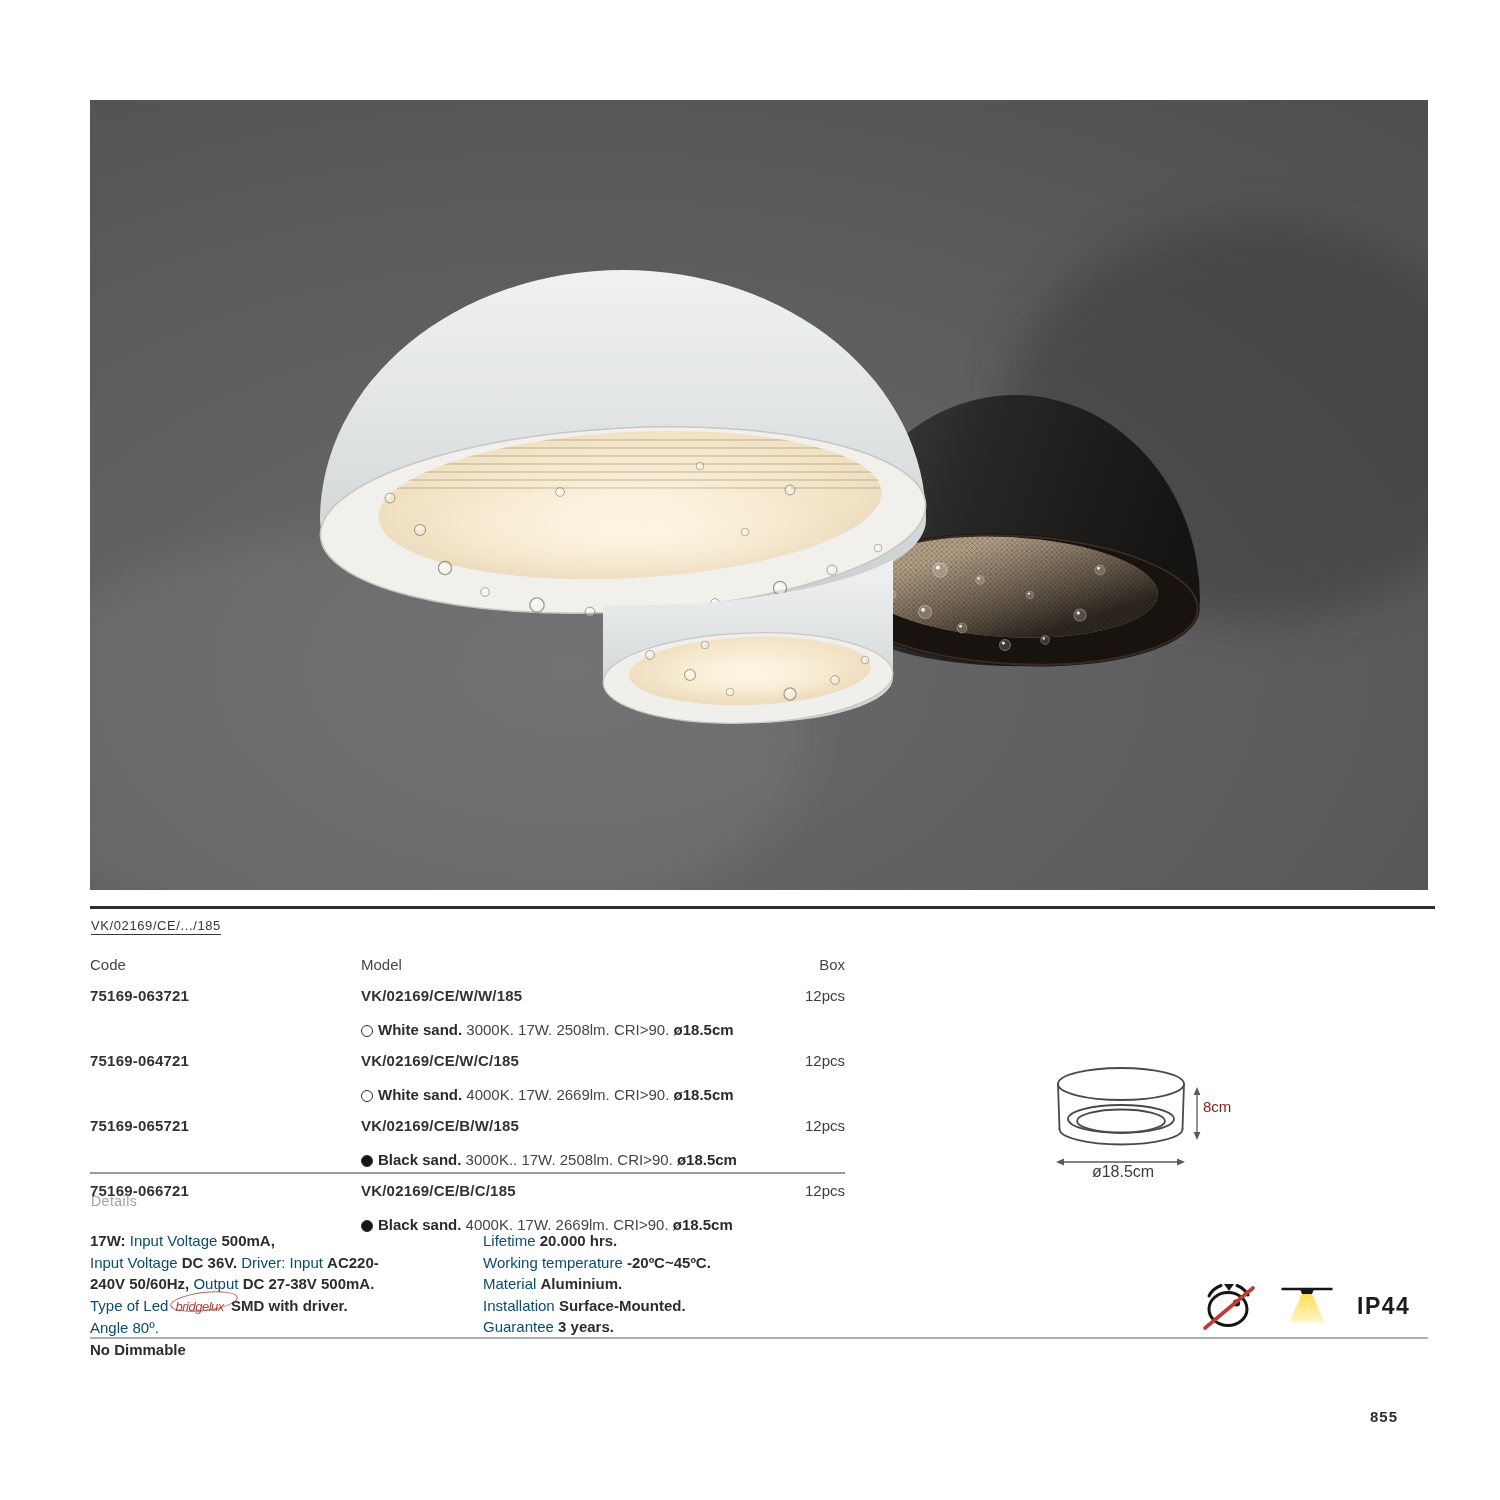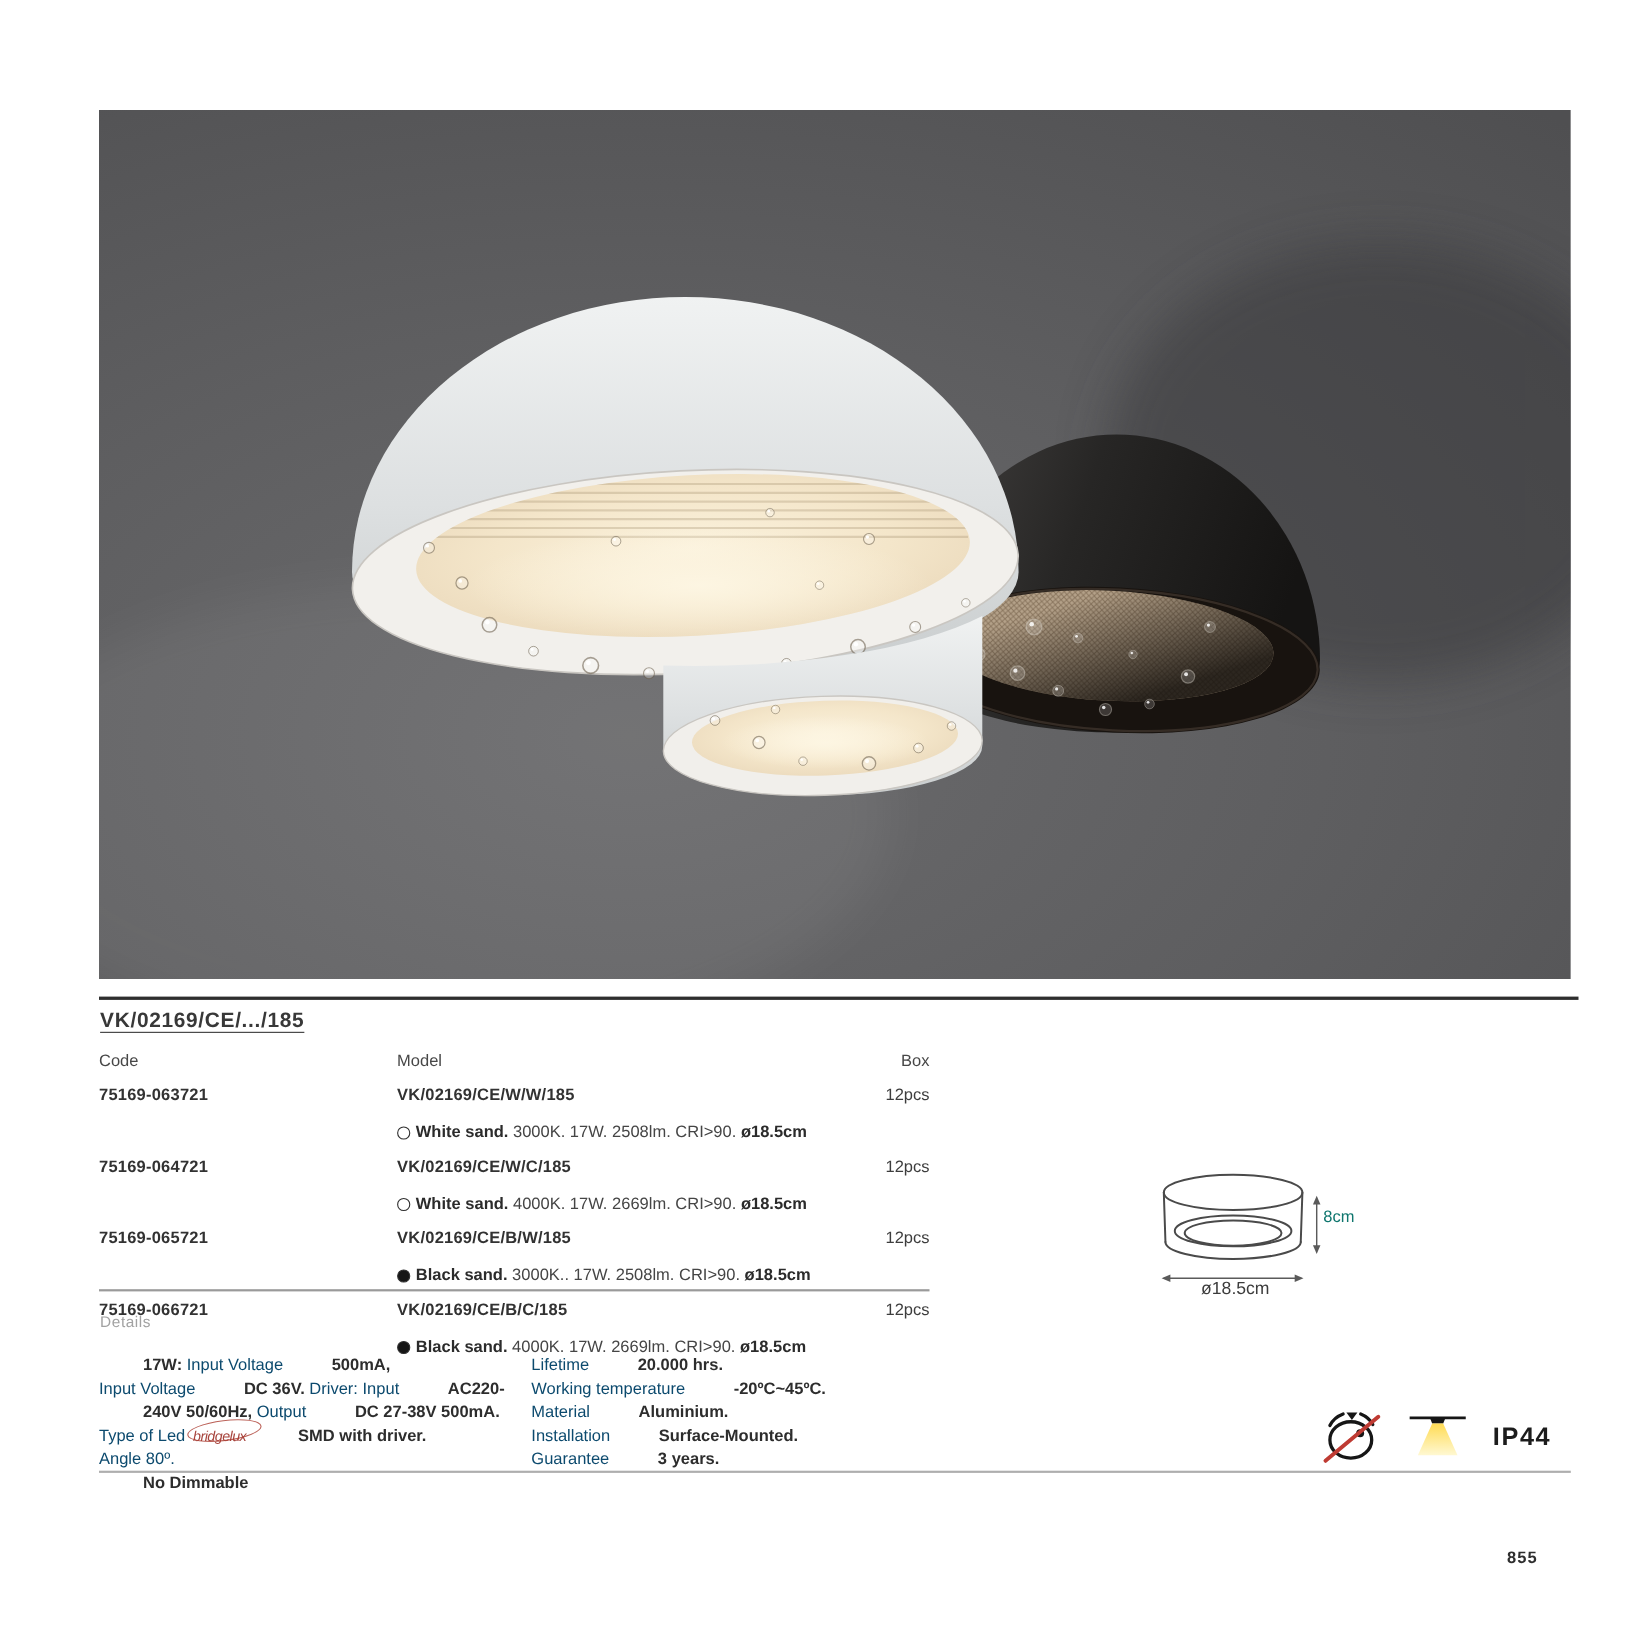--- a/index.html
+++ b/index.html
@@ -9,22 +9,22 @@
   
   .photo{position:absolute;left:90px;top:100px;width:1338px;height:790px;display:block;}
 
   
   .rule-top{position:absolute;left:90px;top:906px;width:1345px;height:3px;background:#2e2e2e;}
   .div-light{position:absolute;height:2px;background:#9a9a9a;}
   .table-div{left:90px;top:1172px;width:755px;}
   .full-div{left:90px;top:1337px;width:1338px;background:#aeaeae;}
 
   
-  .title{position:absolute;left:91px;top:918px;font-size:19px;letter-spacing:.6px;color:#383838;
-         text-decoration:underline;text-underline-offset:4px;font-weight:700;}
+  .title{position:absolute;left:91px;top:918px;font-size:13px;letter-spacing:.6px;color:#383838;
+         text-decoration:underline;text-underline-offset:4px;font-weight:400;}
 
   
   .vtable{position:absolute;left:90px;top:956px;width:755px;font-size:15px;}
   .t-head,.t-row{display:grid;grid-template-columns:271px 1fr;}
   .t-head{color:#474747;line-height:18px;}
   .mh{display:flex;justify-content:space-between;}
   .t-row{margin-top:13px;}
   .m-line{display:flex;justify-content:space-between;line-height:18px;}
   .d-line{line-height:18px;margin-top:16px;color:#454545;}
   .code,.model{font-weight:700;color:#323232;letter-spacing:.2px;}
@@ -32,31 +32,31 @@
   .b{font-weight:700;color:#2b2b2b;}
   .bullet{display:inline-block;width:12px;height:12px;border-radius:50%;
           border:1.7px solid #2f2f2f;margin-right:5px;vertical-align:-1.5px;box-sizing:border-box;}
   .bullet.filled{background:#161616;}
 
   
   .details-label{position:absolute;left:91px;top:1193px;font-size:14px;color:#a2a2a2;letter-spacing:.5px;}
   .details{position:absolute;left:90px;top:1230px;display:flex;font-size:15px;line-height:21.5px;color:#454545;}
   .d-col.left{width:393px;}
   .d-col.right{width:330px;}
-  .seg-b{font-weight:700;color:#2d2d2d;margin-left:40px;}
+  .seg-b{font-weight:700;color:#2d2d2d;}
   .seg-r{color:#0c4a6e;}
   .seg-logo{color:#a8453e;font-size:13px;font-style:italic;letter-spacing:-.5px;
             position:relative;display:inline-block;padding:0 3px;}
   .seg-logo::after{content:'';position:absolute;left:-3px;top:-4px;width:calc(100% + 12px);
             height:17px;border:1.4px solid rgba(171,60,49,.8);border-radius:50%;
             transform:rotate(-7deg);pointer-events:none;}
 
   
   .dimfig{position:absolute;left:1045px;top:1056px;width:200px;height:140px;}
-  .dim-h{position:absolute;left:1203px;top:1098px;font-size:15px;color:#0f766e;}
+  .dim-h{position:absolute;left:1203px;top:1098px;font-size:15px;color:#7f1d1d;}
   .dim-d{position:absolute;left:1068px;top:1163px;width:110px;text-align:center;font-size:16px;color:#3c3c3c;}
 
   
   .icon-nodim{position:absolute;left:1201px;top:1279px;width:56px;height:54px;}
   .icon-beam{position:absolute;left:1280px;top:1283px;width:54px;height:42px;}
   .ip44{position:absolute;left:1357px;top:1293px;font-size:23px;font-weight:700;
         letter-spacing:1.5px;color:#1c1c1c;}
   .pageno{position:absolute;left:1370px;top:1408px;width:58px;text-align:left;
         font-size:15px;font-weight:700;letter-spacing:1px;color:#2e2e2e;}
 </style>

